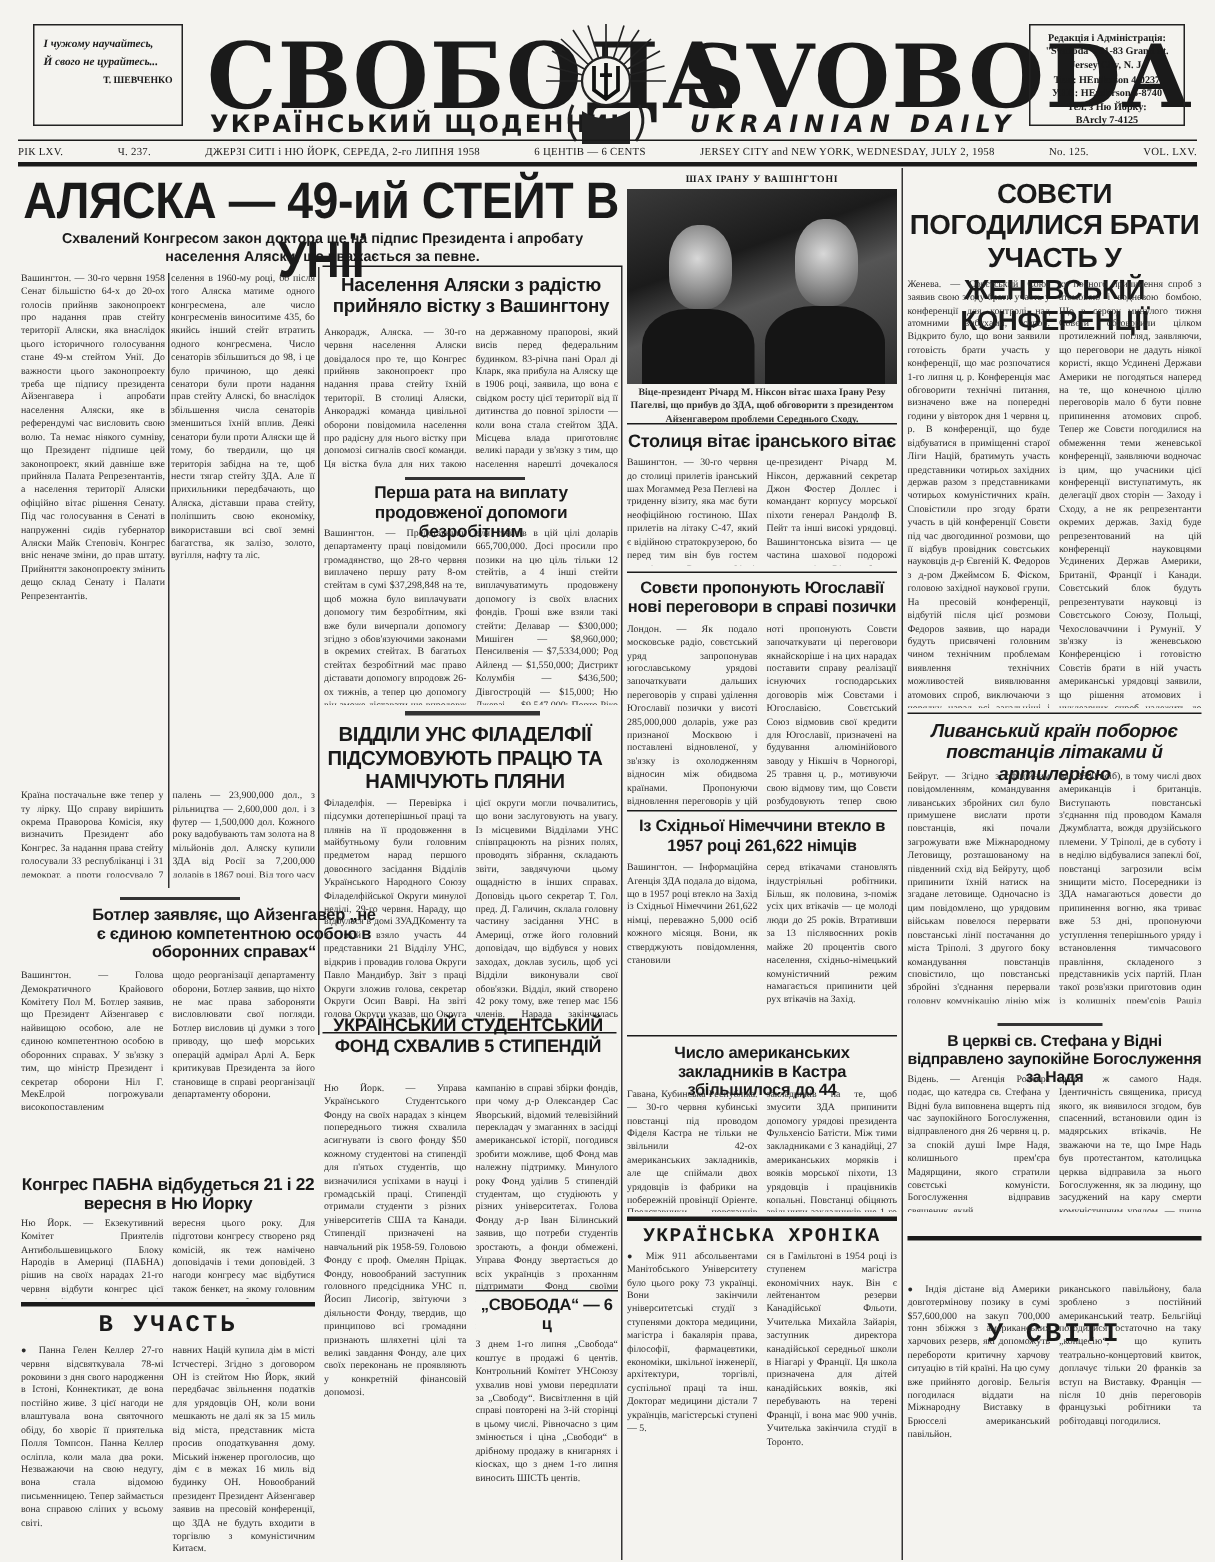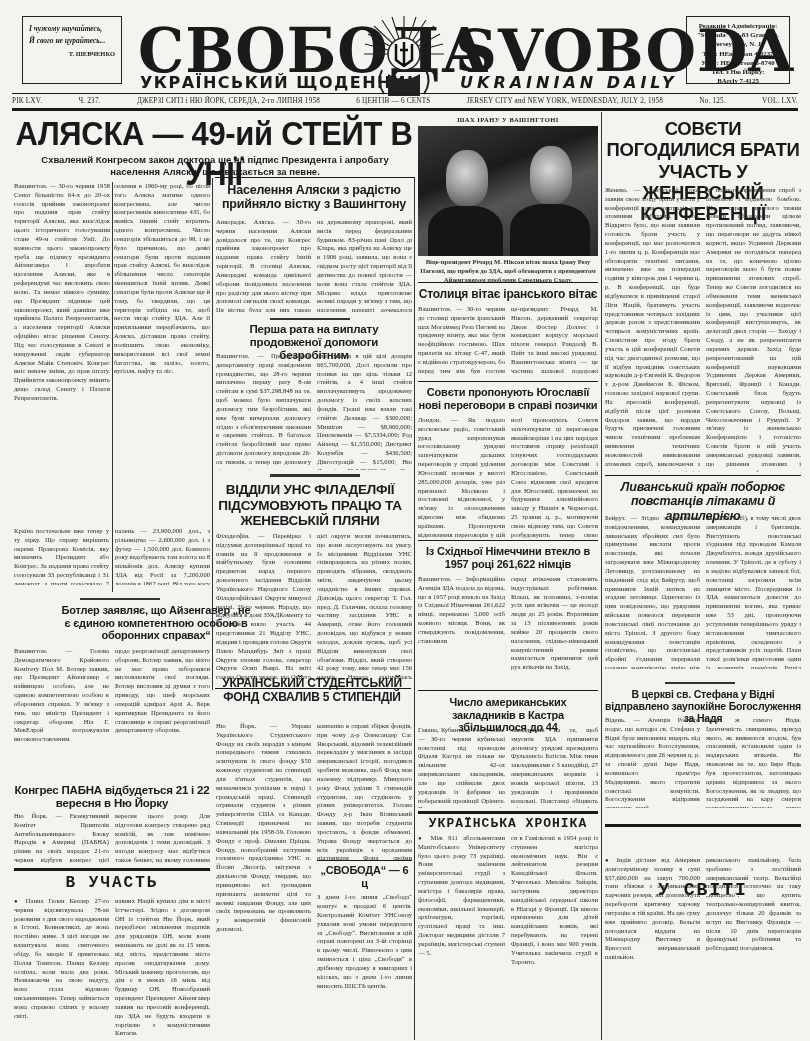--- a/index.html
+++ b/index.html
@@ -161,21 +161,21 @@
 </div>
 <div class="shortrule abs" style="left:270px;top:318px;width:80px;"></div>
 
 <div class="abs hl" style="left:216px;top:323px;width:196px;font-size:11.5px;">Перша рата на виплату продовженої допомоги безробітним</div>
 <div class="abs cols2" style="left:216px;top:352px;width:196px;height:118px;">
   <div class="body-text">Вашингтон. — Представники департаменту праці повідомили громадянство, що 28-го червня виплачено першу рату 8-ом стейтам в сумі $37,298,848 на те, щоб можна було виплачувати допомогу тим безробітним, які вже були вичерпали допомогу згідно з обов'язуючими законами в окремих стейтах. В багатьох стейтах безробітний має право діставати допомогу впродовж 26-ох тижнів, а тепер цю допомогу він зможе діставати ще впродовж 13-ти тижнів. Конгрес признав на позики</div>
   <div class="body-text">для стейтів в цій цілі доларів 665,700,000. Досі просили про позики на цю ціль тільки 12 стейтів, а 4 інші стейти виплачуватимуть продовжену допомогу із своїх власних фондів. Гроші вже взяли такі стейти: Делавар — $300,000; Мишіген — $8,960,000; Пенсилвенія — $7,5334,000; Род Айленд — $1,550,000; Дистрикт Колумбія — $436,500; Дівгостроцій — $15,000; Ню Джерзі — $9,547,000; Порто Ріко — $304,078; Мерилейнд — $2,100,000; Алабама — $2,500,000 і Каліфорнія — $4,150,000.</div>
 </div>
 
 <div class="shortrule abs" style="left:270px;top:474px;width:90px;height:3px;"></div>
-<div class="abs hl" style="left:210px;top:482px;width:200px;font-size:13.5px;">ВІДДІЛИ УНС ФІЛАДЕЛФІЇ ПІДСУМОВУЮТЬ ПРАЦЮ ТА ЖЕНЕВСЬКІЙ ПЛЯНИ</div>
+<div class="abs hl" style="left:210px;top:482px;width:200px;font-size:13.5px;">ВІДДІЛИ УНС ФІЛАДЕЛФІЇ ПІДСУМОВУЮТЬ ПРАЦЮ ТА НАМІЧУЮТЬ ПЛЯНИ</div>
 <div class="abs cols2" style="left:216px;top:532px;width:196px;height:150px;">
   <div class="body-text">Філаделфія. — Перевірка і підсумки дотеперішньої праці та плянів на її продовження в майбутньому були головним предметом нарад першого довоєнного засідання Відділів Українського Народного Союзу Філаделфійської Округи минулої неділі, 29-го червня. Нараду, що відбулася в домі ЗУАДКоменту та в якій взяло участь 44 представники 21 Відділу УНС, відкрив і провадив голова Округи Павло Мандибур. Звіт з праці Округи зложив голова, секретар Округи Осип Ваврі. На звіті голова Округи указав, що Округа в усіх ділянках праці поступила згідно із пляном, і дав всесторонній огляд досягнень. Наслідком дуже жвавої і ділової дискусії над різними ділянками праці Відділів УНС ухвалено план праці</div>
   <div class="body-text">цієї округи могли почвалитись, що вони заслуговують на увагу. Із місцевими Відділами УНС співпрацюють на різних полях, проводять зібрання, складають звіти, завдячуючи цьому ощадністю в інших справах. Доповідь цього секретар Т. Гол. пред. Д. Галичин, склала головну частину засідання УНС в Америці, отже його головний доповідач, що відбувся у нових заходах, доклав зусиль, щоб усі Відділи виконували свої обов'язки. Відділ, який створено 42 року тому, вже тепер має 156 членів. Нарада закінчилась ухвалою, щоб Відділи зберегли свою працю, щоб на майбутнє мали більшу участь в УНС.</div>
 </div>
 
 <div class="abs cols2" style="left:14px;top:527px;width:196px;height:58px;">
   <div class="body-text">Країна постачальне вже тепер у ту лірку. Що справу вирішить окрема Праворова Комісія, яку визначить Президент або Конгрес. За надання права стейту голосували 33 республіканці і 31 демократ, а проти голосувало 7 сенаторів-республіканців і 13 демократів. Новий конгресмен із Аляски збільшить число конгресменів до 436, але так буде тільки до найновішого перепису на-</div>
   <div class="body-text">палень — 23,900,000 дол., з рільництва — 2,600,000 дол. і з футер — 1,500,000 дол. Кожного року вадобувають там золота на 8 мільйонів дол. Аляску купили ЗДА від Росії за 7,200,000 доларів в 1867 році. Від того часу ця територія дала з своїх копалень продукцію, яку оцінюють на більше як один більйон доларів.</div>
 </div>
 

